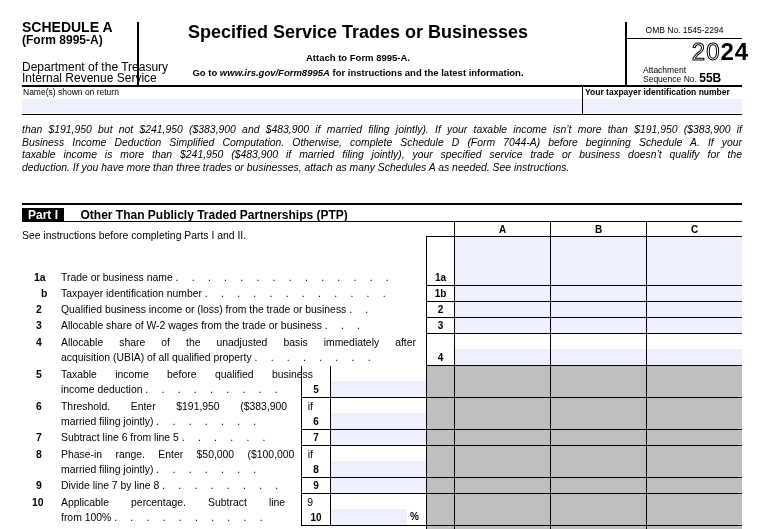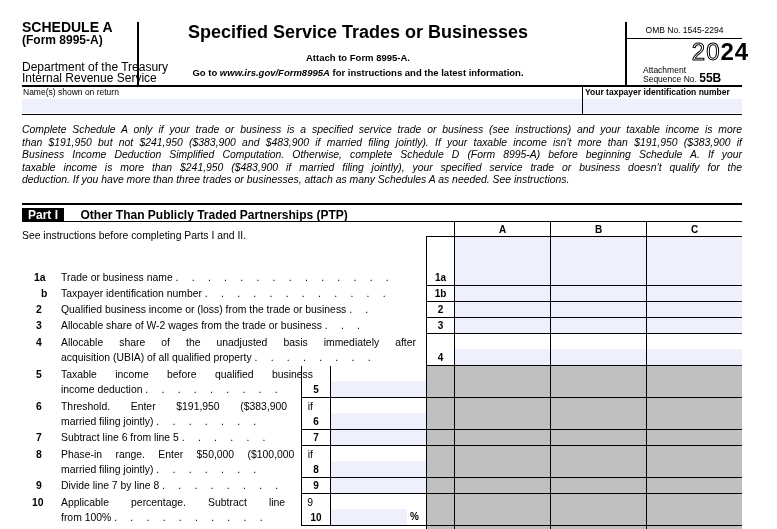--- a/index.html
+++ b/index.html
@@ -72,23 +72,22 @@
 <div>
   <div class="abs small-label" style="left:23px;top:87px;">Name(s) shown on return</div>
   <div class="fill" style="left:22px;top:99px;width:560px;height:14px;"></div>
   <div class="vline" style="left:582px;top:86px;height:28px;"></div>
   <div class="abs tin-label" style="left:585px;top:87px;">Your taxpayer identification number</div>
   <div class="fill" style="left:583px;top:99px;width:159px;height:14px;"></div>
   <div class="hline" style="left:22px;width:720px;top:114px;"></div>
 </div>
 
 <div class="abs instr" style="left:22px;top:124px;width:720px;">
-  <div class="just">Complete Schedule A only if your trade or business is a specified service trade or business (see instructions) and your taxable income is more</div>
   <div class="just">than $191,950 but not $241,950 ($383,900 and $483,900 if married filing jointly). If your taxable income isn’t more than $191,950 ($383,900 if</div>
-  <div class="just">Business Income Deduction Simplified Computation. Otherwise, complete Schedule D (Form 8995-A) before beginning Schedule A. If your</div>
+  <div class="just">Business Income Deduction Simplified Computation. Otherwise, complete Schedule D (Form 7044-A) before beginning Schedule A. If your</div>
   <div class="just">taxable income is more than $241,950 ($483,900 if married filing jointly), your specified service trade or business doesn’t qualify for the</div>
   <div>deduction. If you have more than three trades or businesses, attach as many Schedules A as needed. See instructions.</div>
 </div>
 
 <div class="hline thick" style="left:22px;width:720px;top:203px;"></div>
 <div class="abs" style="left:22px;top:206px;height:15px;line-height:15px;">
   <span class="part-tag">Part I</span>
   <span class="part-title" style="margin-left:12px;">Other Than Publicly Traded Partnerships (PTP)</span>
 </div>
 <div class="hline" style="left:22px;width:720px;top:221px;"></div>

